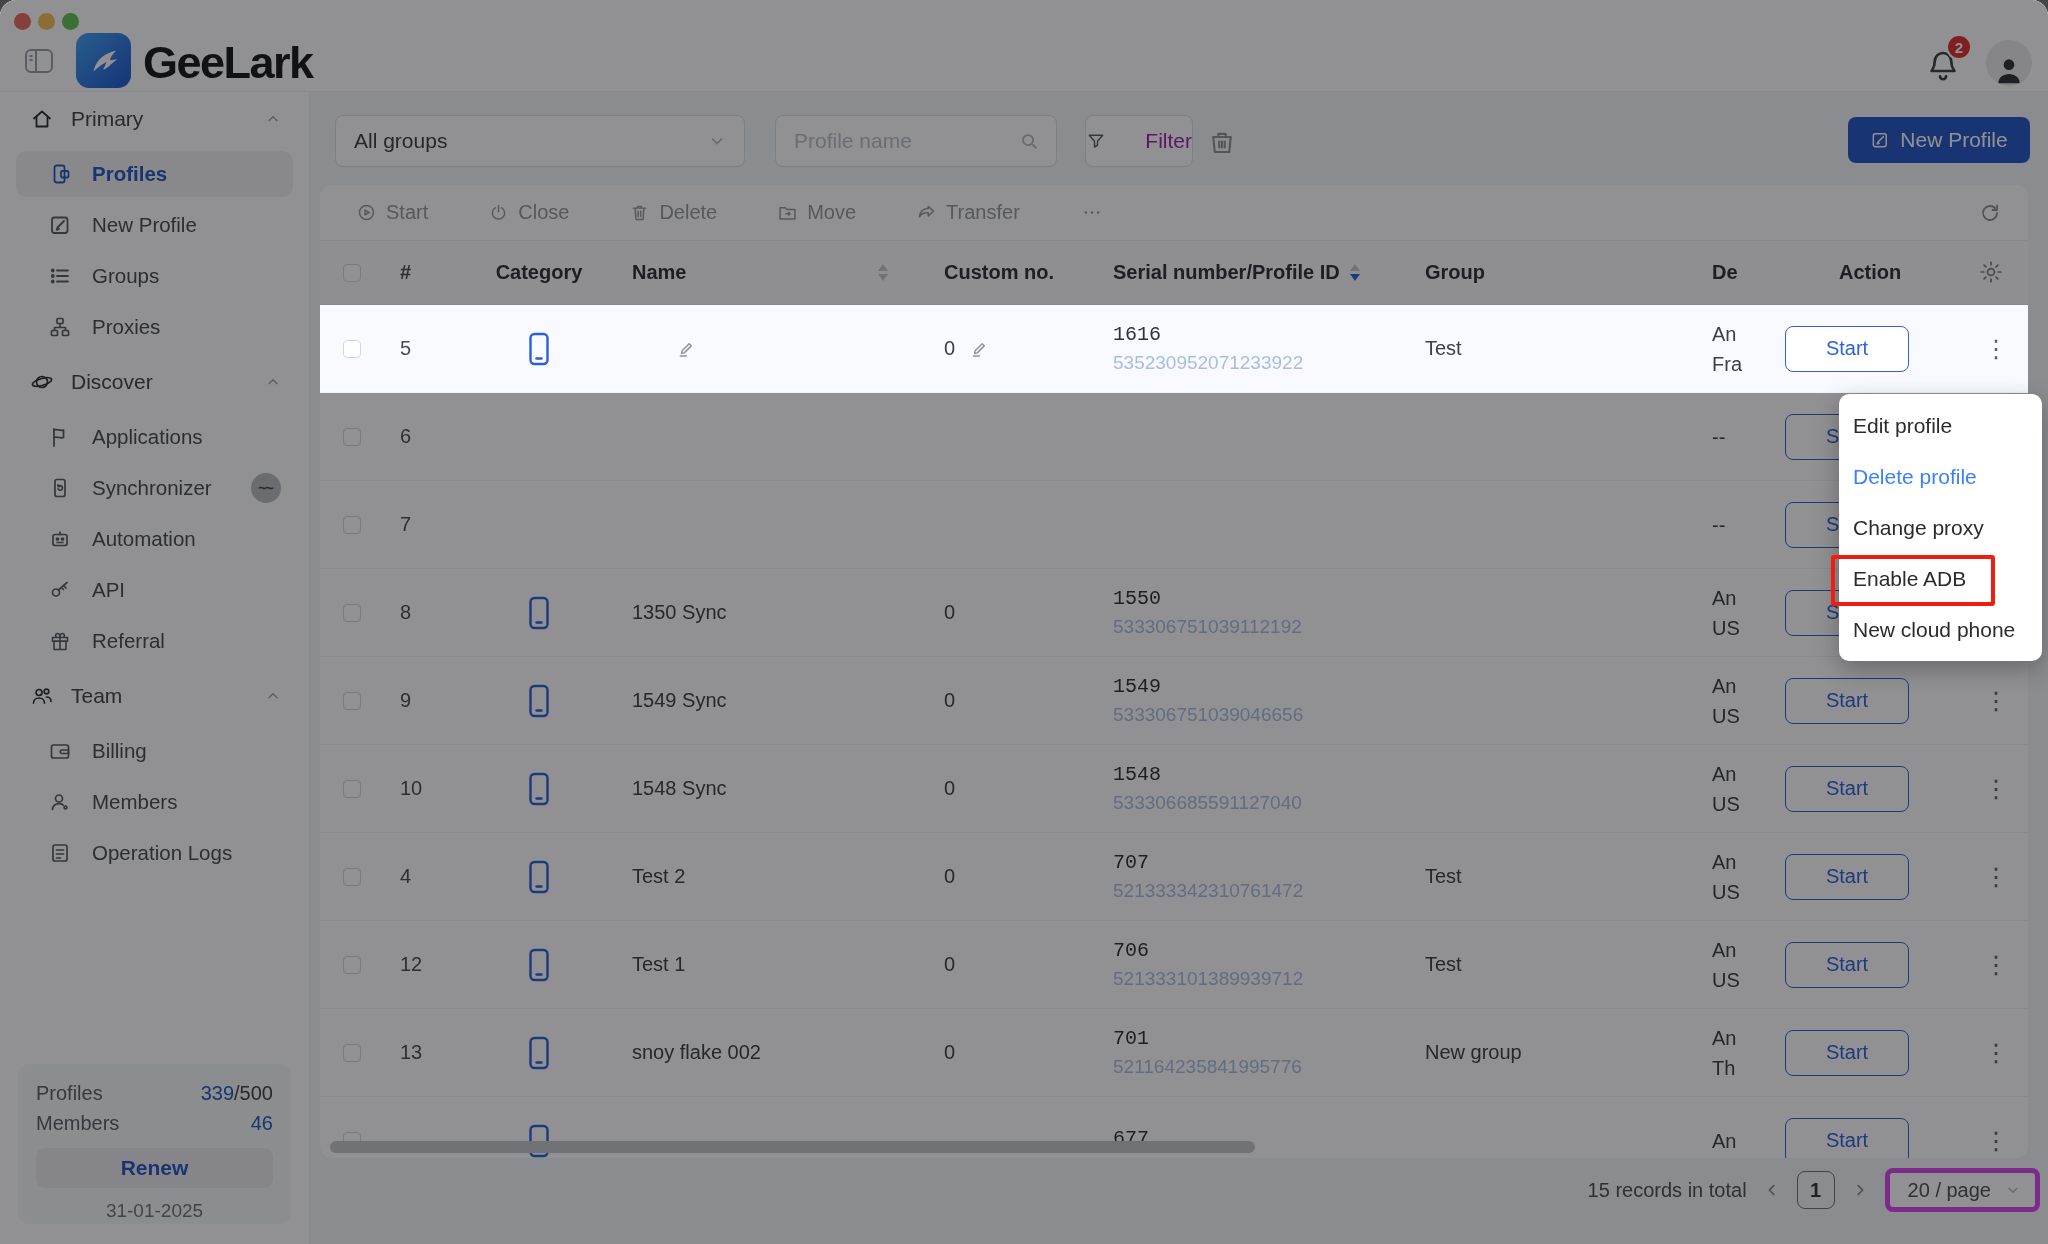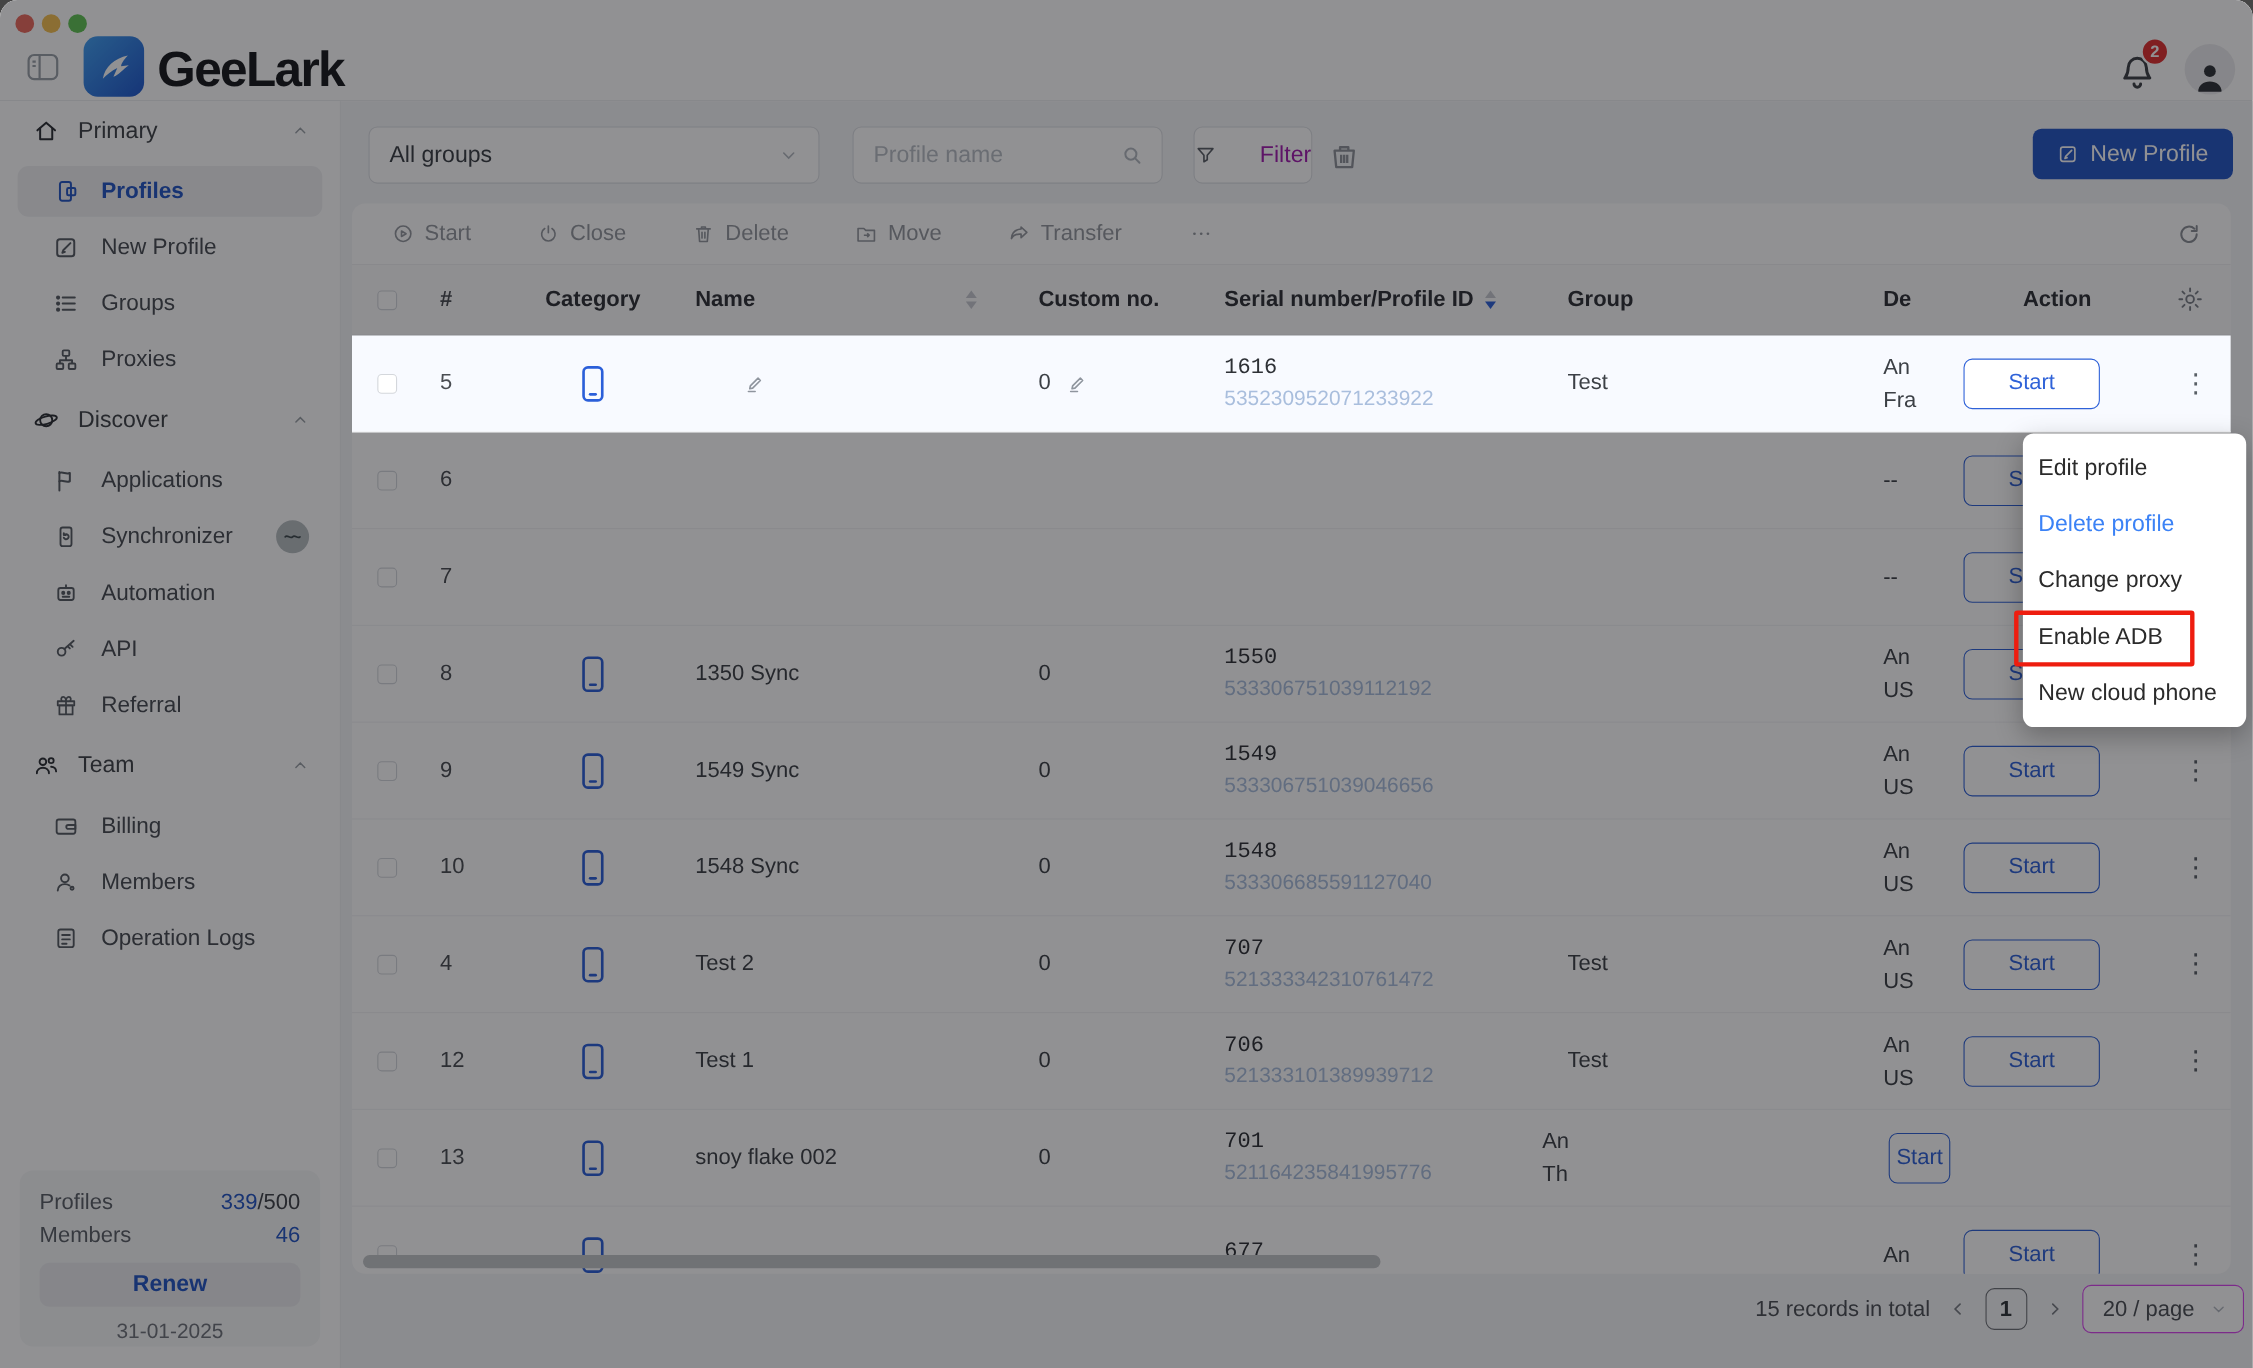--- a/index.html
+++ b/index.html
@@ -101,21 +101,21 @@
   .grp-h{padding-left:26px;}
   .dev-h{padding-left:3px;white-space:nowrap;}
   .act-h{padding-left:62px;}
   .gear{position:absolute;right:24px;top:18px;color:#7a7f86;cursor:pointer;}
   .hthumb{position:absolute;left:10px;top:956px;width:925px;height:12px;border-radius:6px;background:#c4c6c9;cursor:pointer;}
 
   .pagination{position:absolute;right:8px;top:1076px;display:flex;align-items:center;gap:16px;font-size:20px;color:#4b4f55;}
   .pg-chev{color:#787d83;cursor:pointer;display:flex;}
   .pg-num{width:38px;height:38px;border:1.8px solid #6e7277;border-radius:8px;display:flex;align-items:center;justify-content:center;
           font-weight:bold;color:#2f3338;cursor:pointer;}
-  .pg-size{height:44px;padding:0 14px 0 18px;background:#fff;border:1px solid #d946ef;border-radius:8px;
+  .pg-size{height:44px;padding:0 14px 0 18px;background:#fff;border:5px solid #d946ef;border-radius:8px;
            display:flex;align-items:center;gap:14px;cursor:pointer;}
   .pg-size .chev{color:#b3b9c0;}
 
   
   .dim{position:absolute;inset:0;background:rgba(10,12,16,0.45);z-index:40;pointer-events:none;}
   .context-menu{position:absolute;left:1839px;top:394px;width:203px;background:#fff;border-radius:10px;z-index:60;
                 box-shadow:0 8px 24px rgba(0,0,0,0.28);padding:6px 0;}
   .cm-item{height:51px;display:flex;align-items:center;padding-left:14px;font-size:21px;color:#2b2b2b;cursor:pointer;}
   .cm-item.danger{color:#3b82f6;}
   .annotation{position:absolute;left:1831px;top:555px;width:164px;height:51px;border:4px solid #ee1d0f;border-radius:3px;z-index:70;pointer-events:none;}
@@ -728,20 +728,21 @@
               </span>
             </div>
      <div class="c namec">
               <span>snoy flake 002</span>
             </div>
      <div class="c cust">0</div>
      <div class="c serial-c">
               <span class="sn">701</span>
               <span class="pid">521164235841995776</span>
             </div>
+     <div class="c grp">New group</div>
      <div class="c dev">
               <div>An</div>
               <div>Th</div>
             </div>
      <div class="c act">
               <button class="btn-start">Start</button>
               <span class="dots">⋮</span>
             </div>
    </div>
           <div class="trow grid">

